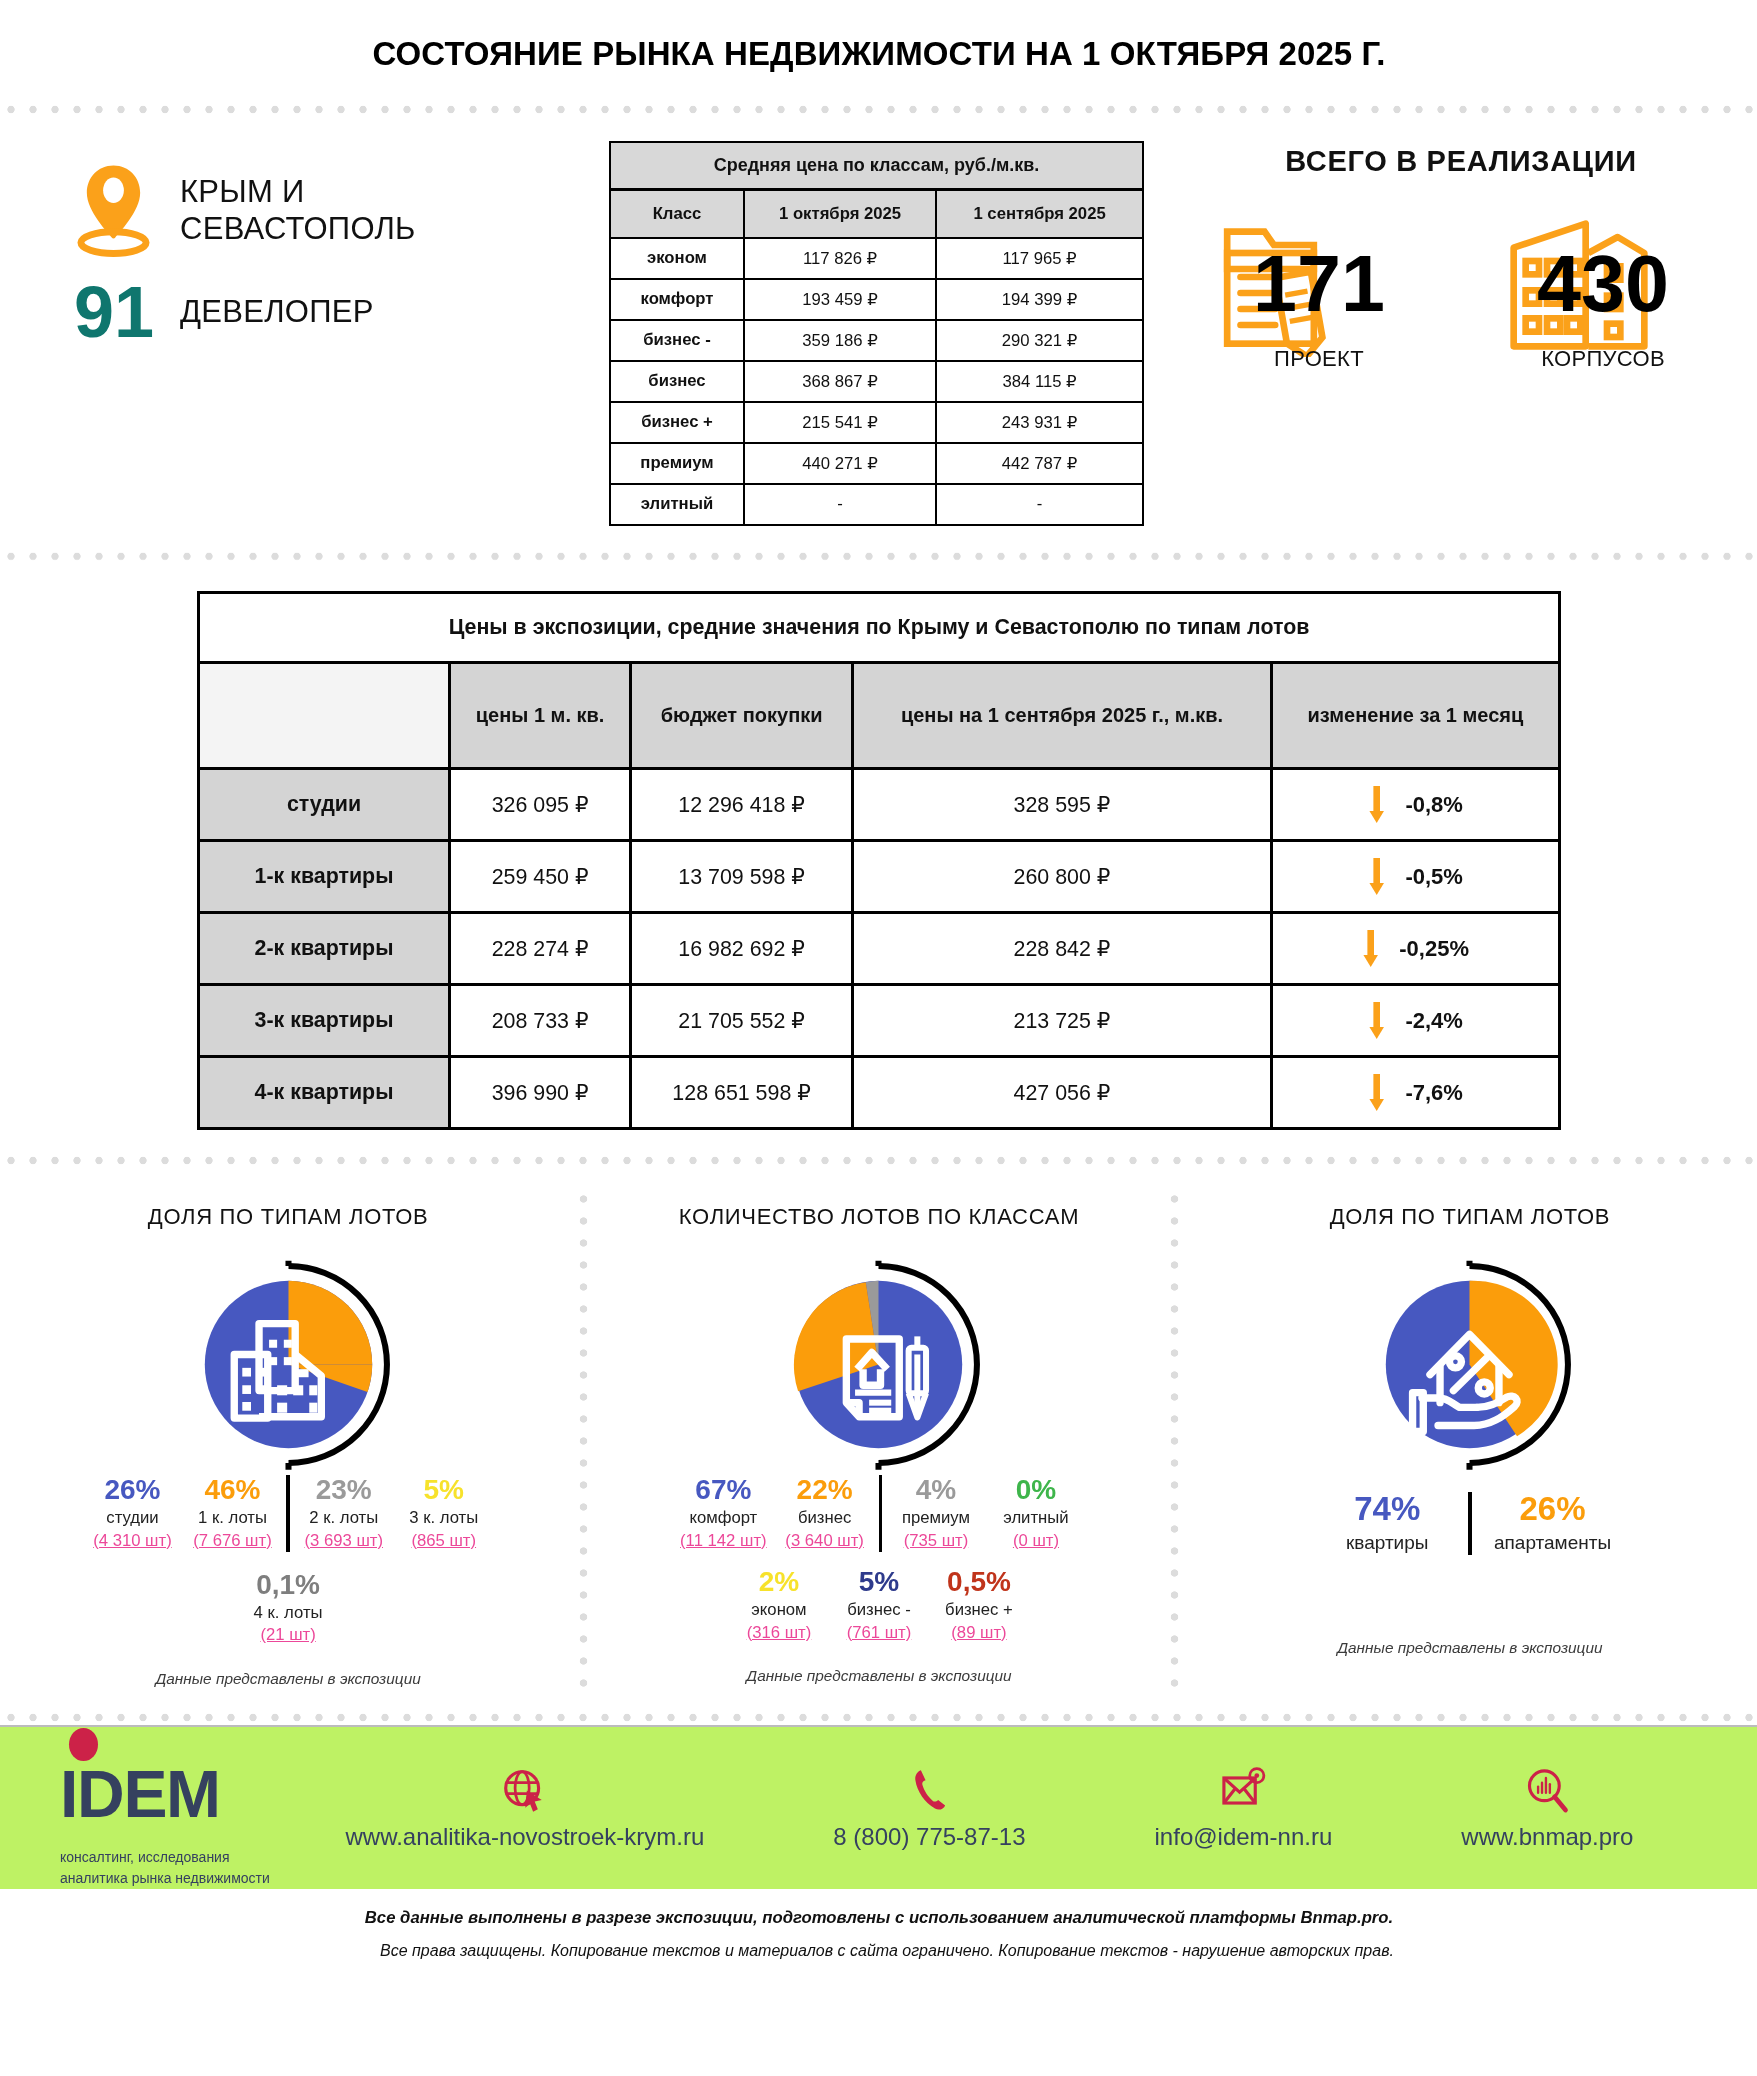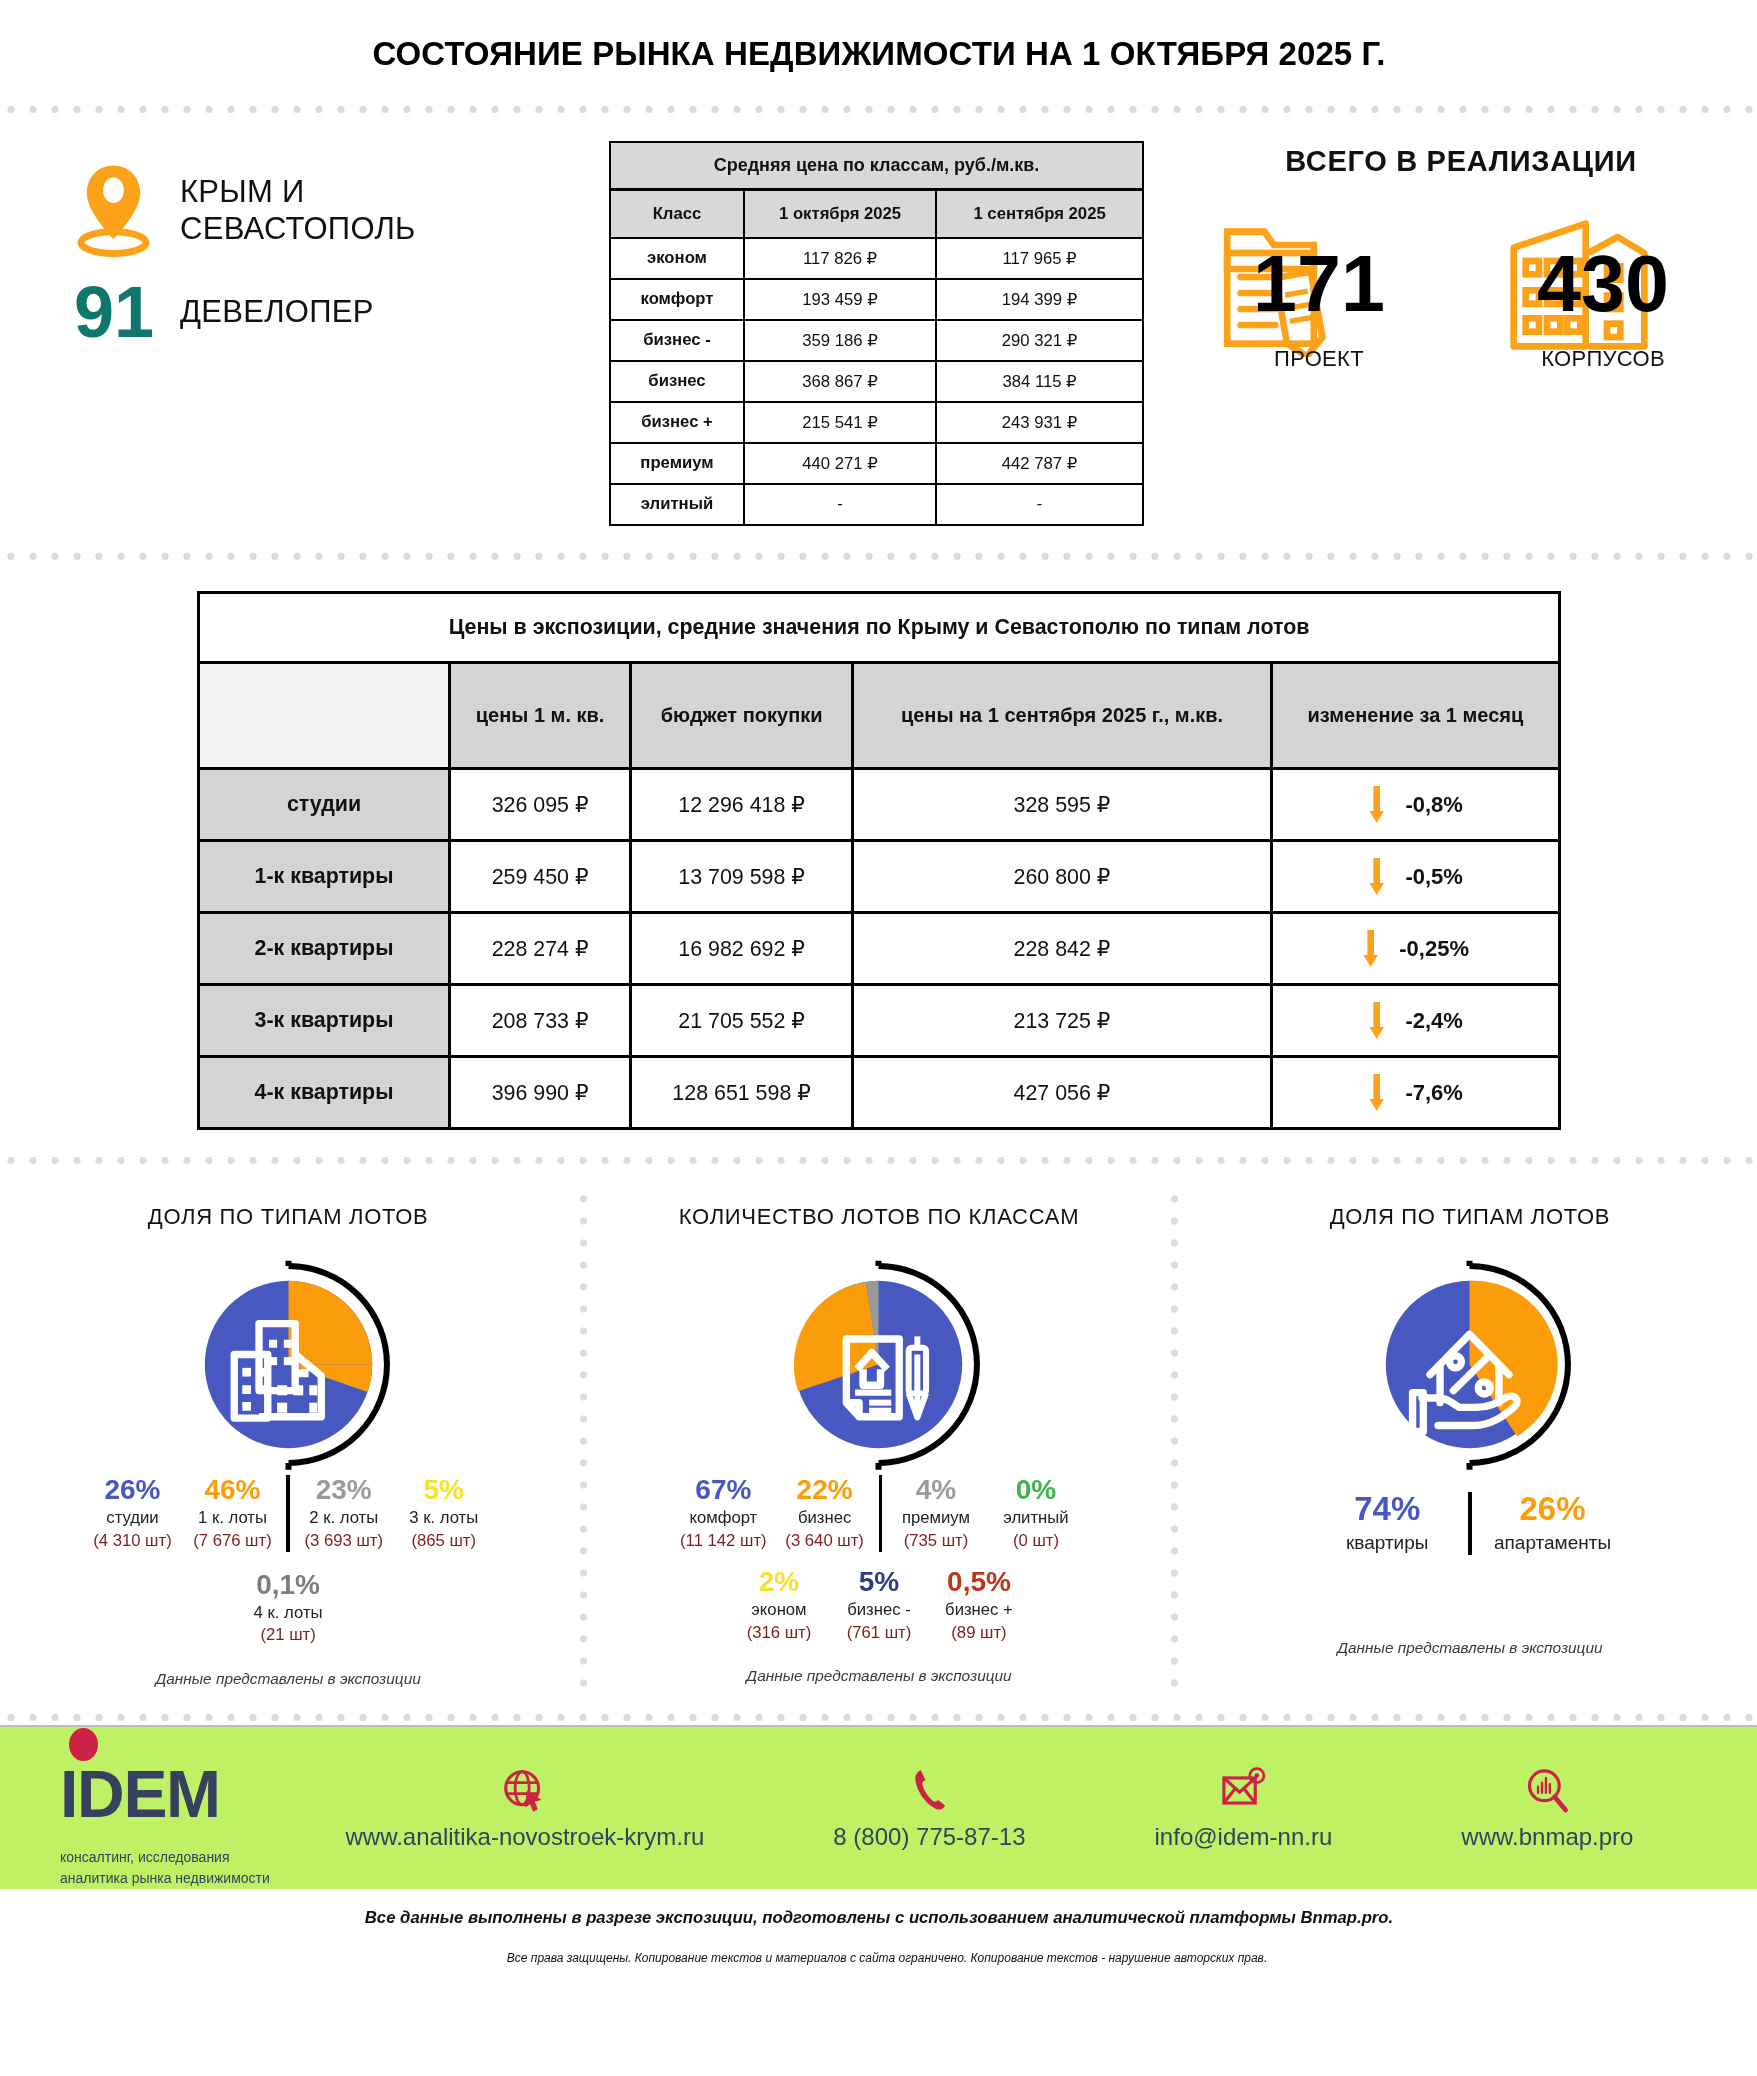--- a/index.html
+++ b/index.html
@@ -93,21 +93,21 @@
 
   
   .sec3 { display: flex; padding: 20px 0 16px 0; }
   .panel { flex: 1; padding: 16px 20px 6.7px 20px; text-align: center; }
   .panel h4 { font-size: 22px; font-weight: 400; letter-spacing: 0.7px; margin-bottom: 24px; }
   .donutwrap { position: relative; width: 221px; height: 221px; margin: 0 auto; }
   .legrow { display: flex; justify-content: center; align-items: flex-start; }
   .legitem { padding: 0 8px; min-width: 100px; }
   .legitem .p { font-size: 28px; font-weight: 700; line-height: 1.05;}
   .legitem .n { font-size: 16.7px; color: #222; line-height: 1.35; margin-top:2.7px;}
-  .legitem .c { font-size: 16.7px; color: #7f1d1d; line-height: 1.35;}
+  .legitem .c { font-size: 16.7px; color: #ec4899; line-height: 1.35; text-decoration: underline;}
   .legdiv { width: 3.3px; background: #000; align-self: stretch; margin: 0 4px; }
   .legrow2 { display: flex; justify-content: center; margin-top: 17.4px; }
   .note { font-style: italic; font-size: 15.4px; color: #3b3b3b; margin-top: 23px; }
   .panel-b .legrow2 { margin-top: 14.7px; }
 
   
   .footer {
     background: #bef264; height: 164px;
     display: flex; align-items: center; padding: 0 60px; gap: 0;
     border-top: 2px solid #bcbcbc;
@@ -117,21 +117,21 @@
   .logo .dot { position:absolute; left: 9.4px; top: 0; width: 29px; height: 33px; background:#CC2248; border-radius: 50%; }
   .logo .word { font-size: 66px; font-weight: 700; color: #35415F; letter-spacing: -1.3px; line-height: 1; position:absolute; top: 33px; left:0;}
   .logo .sub { font-size: 14px; color: #35415F; line-height: 1.45; margin-top: 40px; }
   .contacts { flex: 1; display: flex; justify-content: space-around; align-items: center; }
   .cnt { text-align: center; color: #35415F; }
   .cnt .ic { height: 49px; display:flex; align-items:center; justify-content:center; margin-bottom: 8px;}
   .cnt .tx { font-size: 24px; white-space: nowrap; }
 
   .disclaim { text-align: center; padding-top: 19px; }
   .disclaim .d1 { font-size: 16.7px; font-weight: 700; font-style: italic; }
-  .disclaim .d2 { font-size: 12px; font-style: italic; margin-top: 23px; padding-left: 16px; }
+  .disclaim .d2 { font-size: 16px; font-style: italic; margin-top: 14px; padding-left: 16px; }
 </style>
 </head>
 <body>
 
 <div class="title">СОСТОЯНИЕ РЫНКА НЕДВИЖИМОСТИ НА 1 ОКТЯБРЯ 2025 Г.</div>
 
 <div class="dotline"></div>
 
 <div class="sec1">
 

